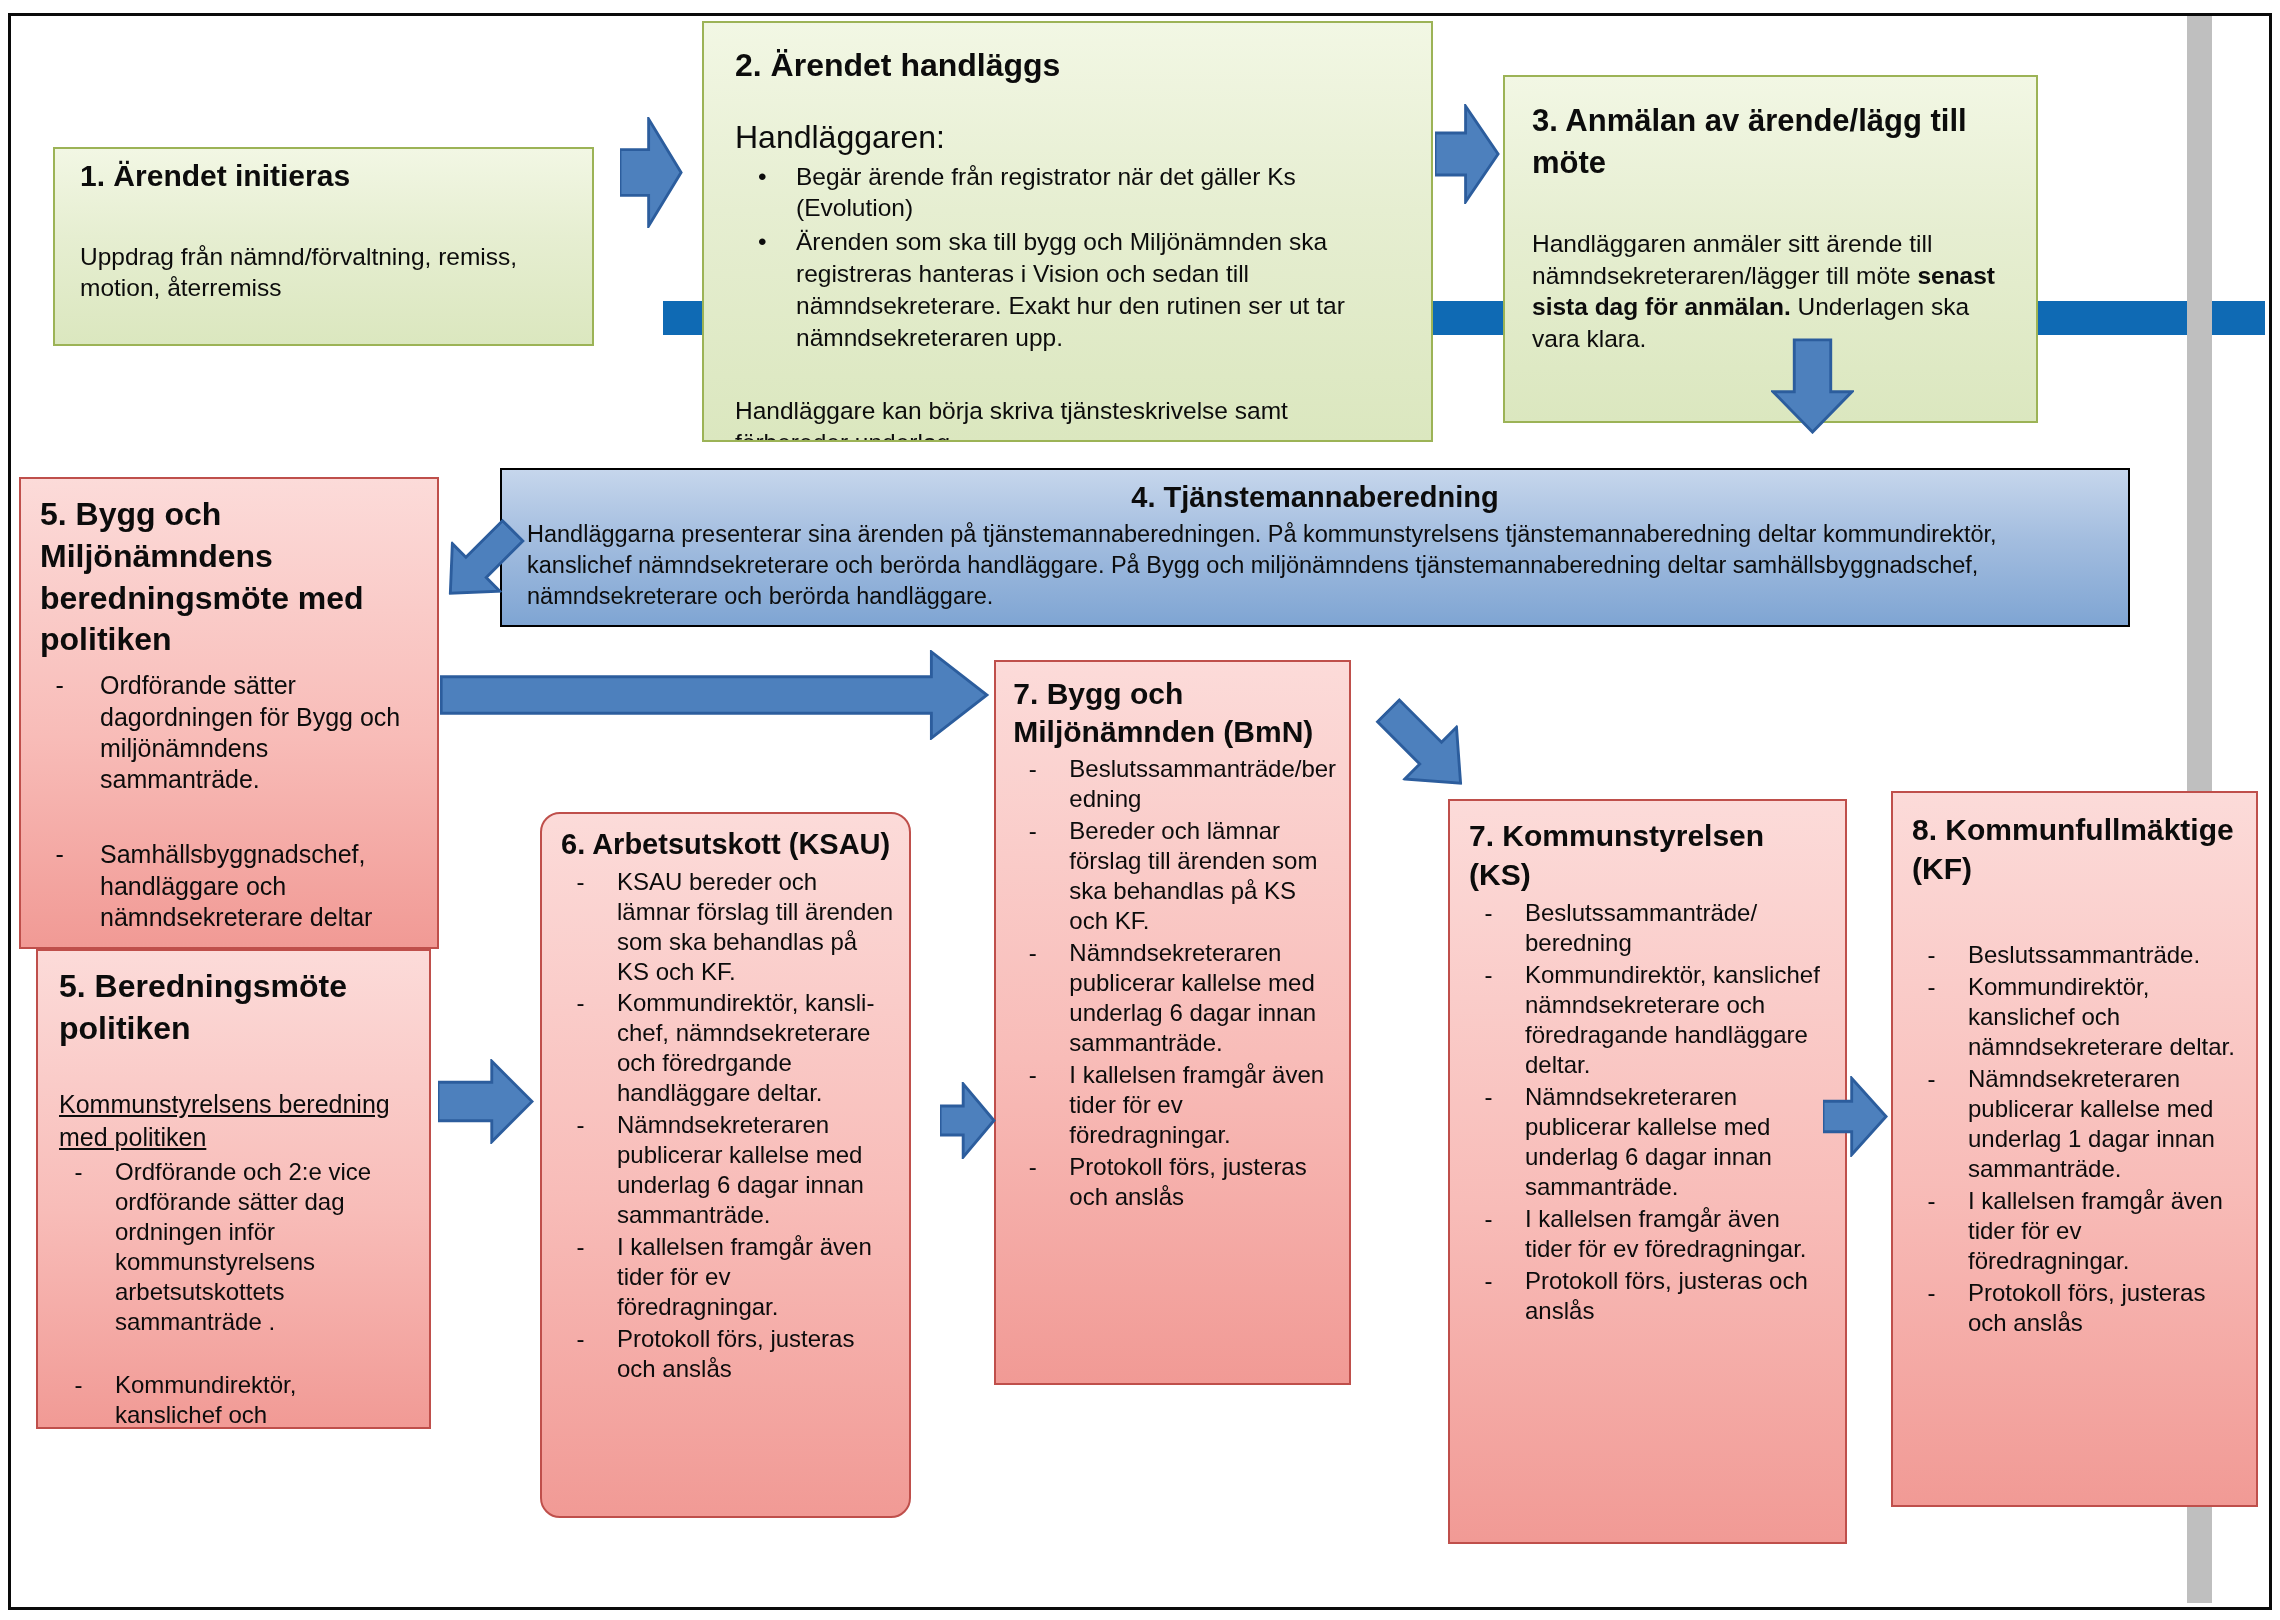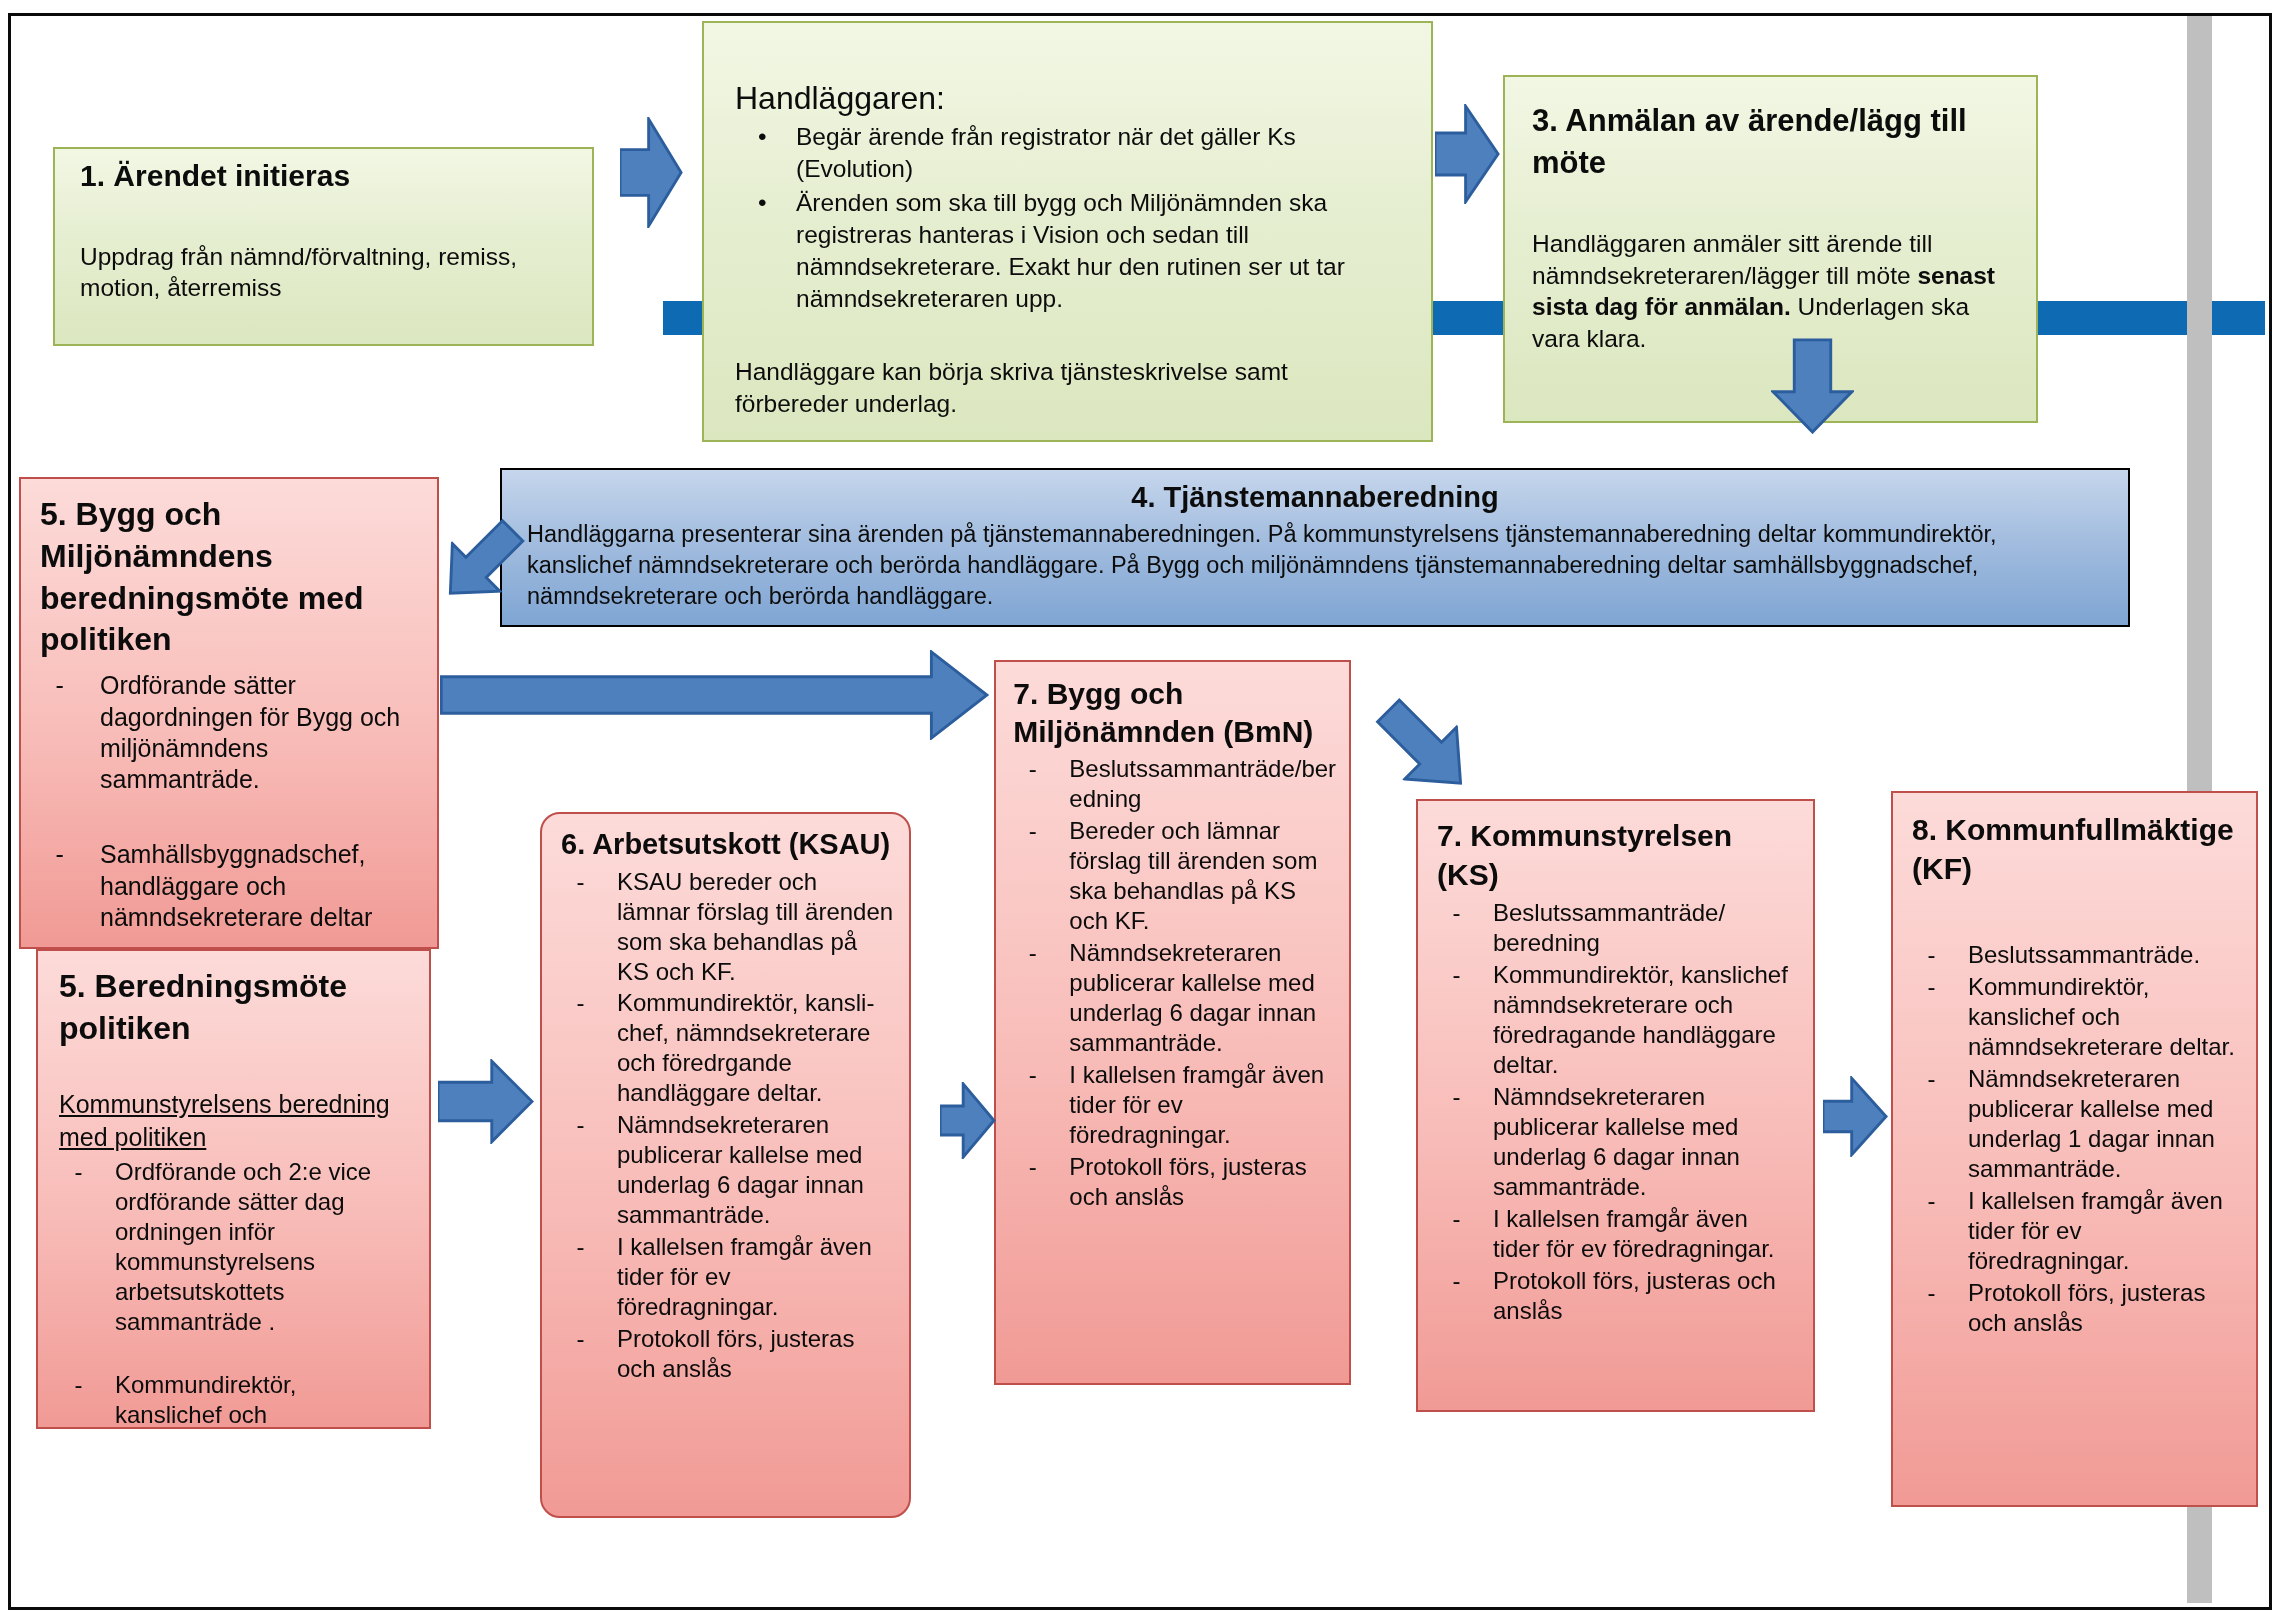--- a/index.html
+++ b/index.html
@@ -18,21 +18,21 @@
   .arrow{position:absolute;z-index:6;}
 
   #box1{left:53px;top:147px;width:541px;height:199px;padding:9px 25px;}
   #box2{left:702px;top:21px;width:731px;height:421px;padding:23px 31px;}
   #box3{left:1503px;top:75px;width:535px;height:348px;padding:23px 27px;}
   #box4{left:500px;top:468px;width:1630px;height:159px;padding:5.8px 25px;}
   #box5{left:19px;top:477px;width:420px;height:472px;padding:15.4px 19px;}
   #box5b{left:36px;top:949px;width:395px;height:480px;padding:15.4px 21px;}
   #box6{left:540px;top:812px;width:371px;height:706px;padding:13.4px 15.4px 13.4px 19px;border-radius:20px;}
   #box7bmn{left:994px;top:660px;width:357px;height:725px;padding:13.4px 9.6px 13.4px 17.3px;}
-  #box7ks{left:1416px;top:799px;width:399px;height:613px;padding:15.4px 13.4px 15.4px 19px;}
+  #box7ks{left:1448px;top:799px;width:399px;height:745px;padding:15.4px 13.4px 15.4px 19px;}
   #box8{left:1891px;top:791px;width:367px;height:716px;padding:17.3px 9.6px 17.3px 19px;}
 
   .t1{font-weight:bold;font-size:30px;line-height:1.22;}
   #box2 .t1{font-size:32px;}
   #box3 .t1{font-size:31px;line-height:1.35;}
   #box5 .t1,#box5b .t1{font-size:32px;line-height:1.3;}
   #box6 .t1{font-size:29px;}
   #box7bmn .t1{font-size:30px;line-height:1.25;}
   #box7ks .t1{font-size:30px;line-height:1.3;}
   #box8 .t1{font-size:30px;line-height:1.3;}
@@ -68,20 +68,21 @@
   <div class="frame"></div>
   <div class="hbar"></div>
   <div class="vbar"></div>
 
   <div class="box green" id="box1">
     <div class="t1">1. Ärendet initieras</div>
     <div class="body">Uppdrag från nämnd/förvaltning, remiss, motion, återremiss</div>
   </div>
 
   <div class="box green" id="box2">
+    <div class="t1">2. Ärendet handläggs</div>
     <div class="intro">Handläggaren:</div>
     <div class="bitem">Begär ärende från registrator när det gäller Ks (Evolution)</div>
     <div class="bitem">Ärenden som ska till bygg och Miljönämnden ska registreras hanteras i Vision och sedan till nämndsekreterare. Exakt hur den rutinen ser ut tar nämndsekreteraren upp.</div>
     <div class="footer">Handläggare kan börja skriva tjänsteskrivelse samt förbereder underlag.</div>
   </div>
 
   <div class="box green" id="box3">
     <div class="t1">3. Anmälan av ärende/lägg till möte</div>
     <div class="body"><span>Handläggaren anmäler sitt ärende till nämndsekreteraren/lägger till möte </span><b>senast sista dag för anmälan.</b><span> Underlagen ska vara klara.</span></div>
   </div>

